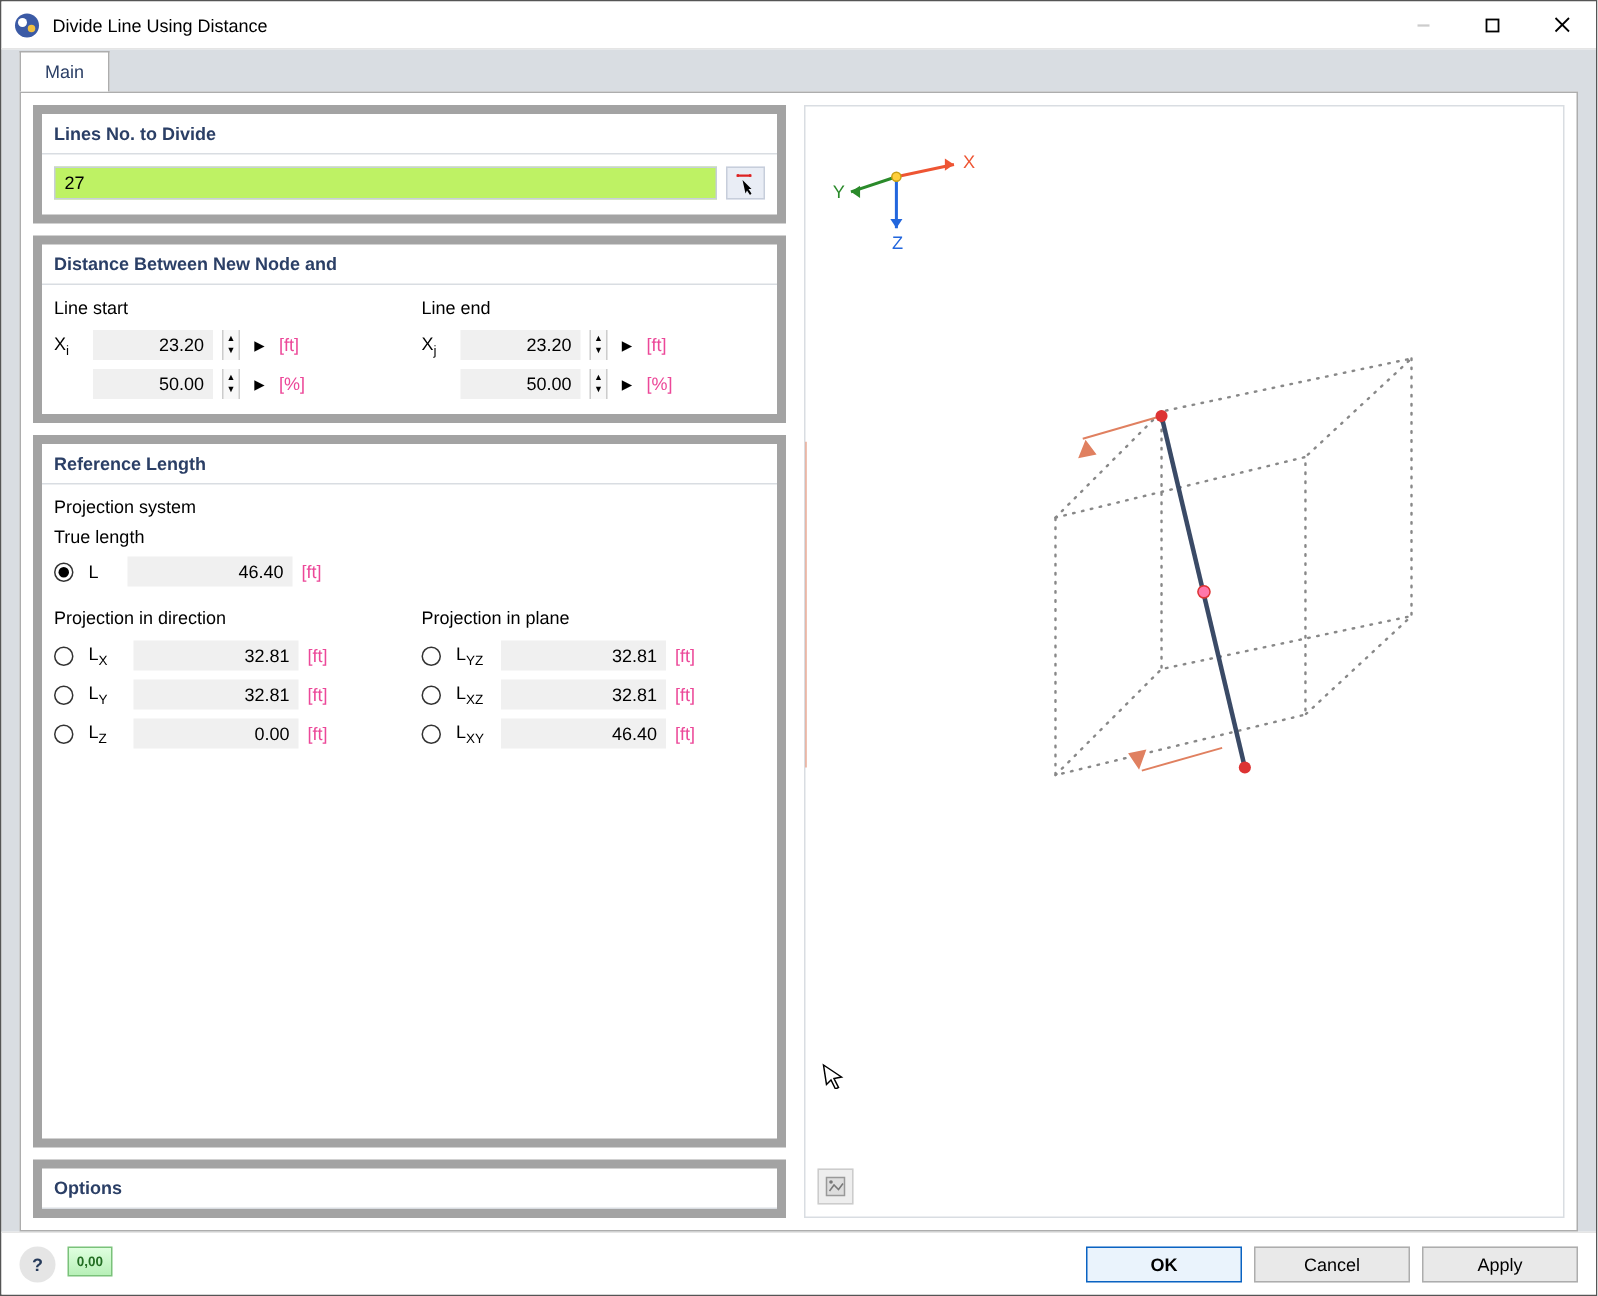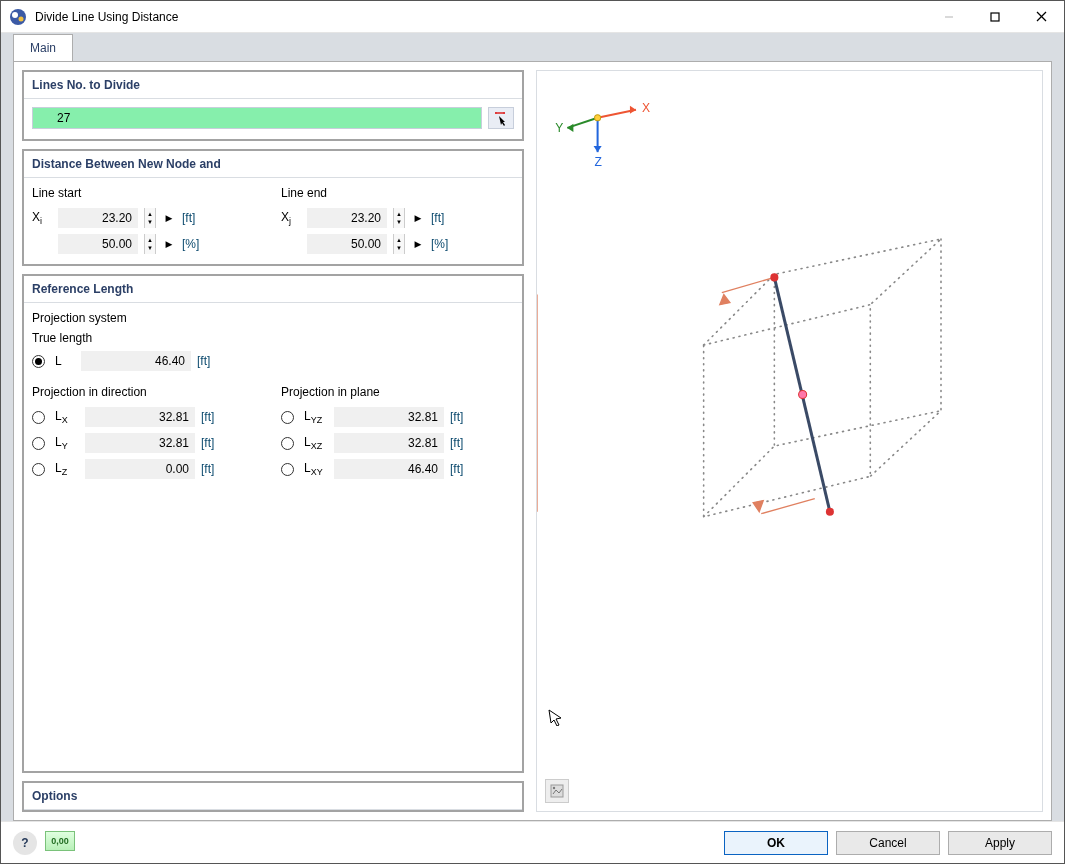--- a/index.html
+++ b/index.html
@@ -67,39 +67,39 @@
     background: #fff;
     border: 1px solid #adadad;
     display: flex;
     gap: 12px;
     padding: 8px;
   }
   .leftcol { flex: 0 0 502px; display: flex; flex-direction: column; gap: 8px; }
   .rightcol { flex: 1; display: flex; flex-direction: column; }
 
   .panel {
-    border: 2px solid #a3a3a3;
+    border: 6px solid #a3a3a3;
     background: #fff;
   }
   .panel-header {
     color: #2b3f66;
     font-weight: 600;
     font-size: 12px;
     padding: 6px 8px;
     border-bottom: 1px solid #d9dde2;
   }
   .panel-body { padding: 8px 8px 10px 8px; }
 
   .row { display: flex; align-items: center; gap: 6px; }
 
   .inputbox {
-    background: #86efac;
+    background: #bef264;
     border: 1px solid #c7cedb;
     height: 22px;
-    padding: 2px 24px;
+    padding: 2px 6px;
     width: 100%;
     font-size: 12px;
   }
   .inputreadonly {
     background: #f0f0f0;
     border: none;
     height: 20px;
     text-align: right;
     padding: 2px 6px;
     font-size: 12px;
@@ -110,21 +110,21 @@
     display: flex; flex-direction: column; justify-content: center;
     border-left: 1px solid #ccc; border-right: 1px solid #ccc;
     font-size: 6px; line-height: 8px; text-align: center;
     background: #f8f8f8;
   }
   .playbtn {
     width: 14px; height: 20px;
     display: flex; align-items: center; justify-content: center;
     font-size: 9px;
   }
-  .unit { color: #0c4a6e; min-width: 26px; }
+  .unit { color: #ec4899; min-width: 26px; }
 
   .pickbtn {
     width: 28px; height: 22px;
     border: 1px solid #c7cedb;
     background: #e9edf5;
     display: flex; align-items: center; justify-content: center;
   }
 
   .label13 { color: #000; width: 20px; }
   .labCoord { margin-bottom: 6px; }

